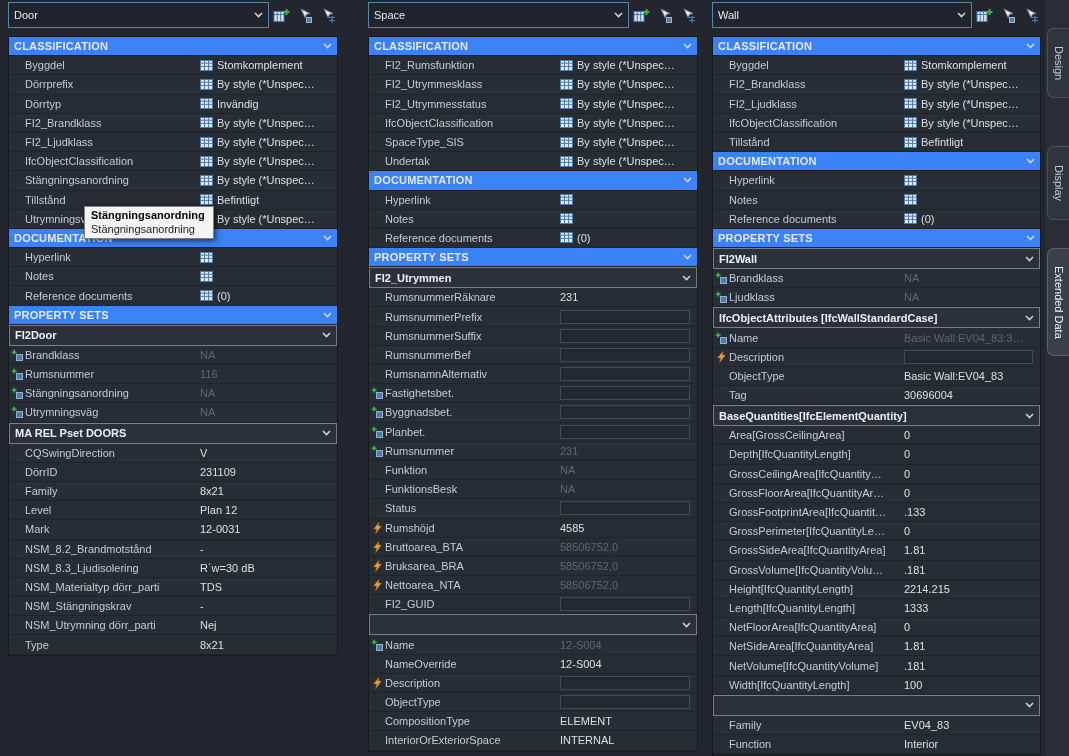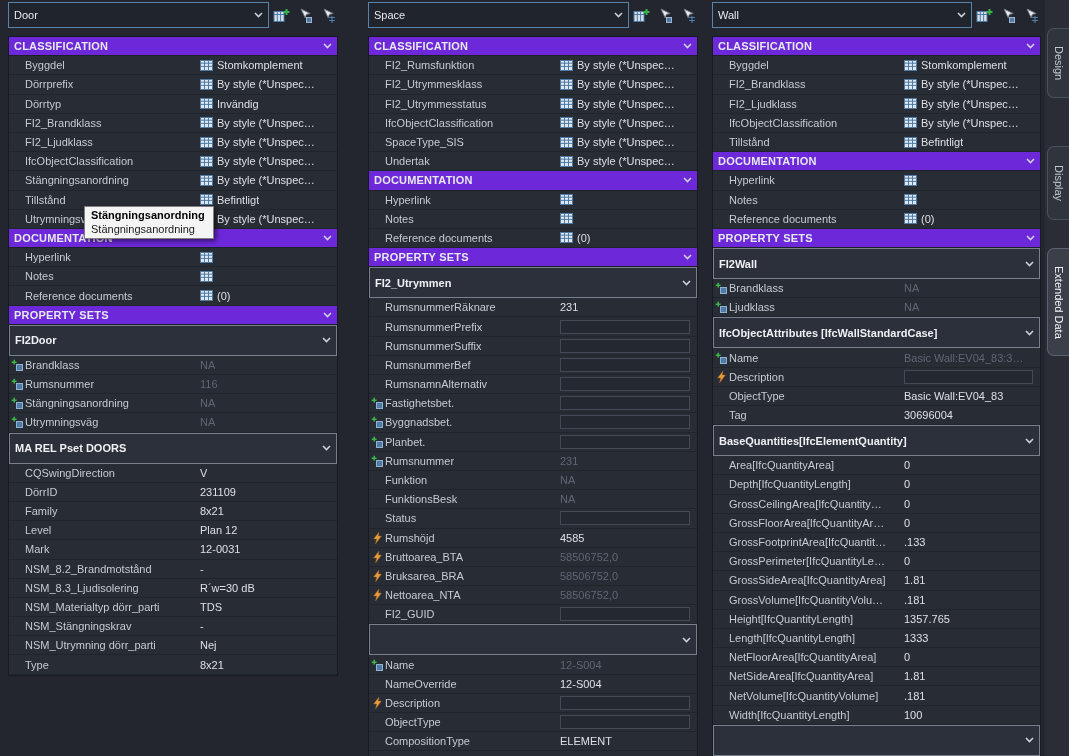--- a/index.html
+++ b/index.html
@@ -23,26 +23,26 @@
   .dd-label { flex:1; overflow:hidden; white-space:nowrap; }
   .dd-chev { display:flex; align-items:center; }
   .tool-btn {
     width:21px; height:18px; margin-left:2px; background:transparent; border:none;
     display:flex; align-items:center; justify-content:center; padding:0;
   }
   .icn { display:inline-flex; align-items:center; flex:none; }
 
   .sections { background:#282c34; border:1px solid #171a20; }
   .cat-header {
-    height:19.2px; background:#6d28d9; display:flex; align-items:center;
+    height:19.2px; background:#3b82f6; display:flex; align-items:center;
     padding:0 5px; font-weight:bold; color:#e6e9ec; border-bottom:1px solid #1d2027;
     letter-spacing:.2px;
   }
   .group-header {
-    height:31px; background:#2c303a; border:1px solid #78808d;
+    height:21px; background:#2c303a; border:1px solid #78808d;
     display:flex; align-items:center; padding:0 5px; font-weight:bold; color:#eef0f4;
   }
   .sec-title { flex:1; overflow:hidden; white-space:nowrap; }
   .hdr-chev { margin-left:auto; }
 
   .prop-row {
     height:19.2px; display:flex; align-items:center;
     border-bottom:1px solid #20242b; background:#282c34;
   }
   .gutter { width:16px; display:flex; align-items:center; justify-content:center; flex:none; }
@@ -1117,21 +1117,21 @@
         <div class="group-header">
           <span class="sec-title">BaseQuantities[IfcElementQuantity]</span>
           <span class="hdr-chev icn">
             <svg width="9" height="6" viewBox="0 0 9 6">
               <path d="M1 1l3.5 3.6L8 1" fill="none" stroke="#cfd4db" stroke-width="1.5"></path>
             </svg>
           </span>
         </div>
         <div class="prop-row">
           <span class="gutter"></span>
-          <span class="plabel">Area[IfcQuantityArea]</span>
+          <span class="plabel">Area[GrossCeilingArea]</span>
           <span class="pvalue">
             <span class="vtext">0</span>
           </span>
         </div>
         <div class="prop-row">
           <span class="gutter"></span>
           <span class="plabel">Depth[IfcQuantityLength]</span>
           <span class="pvalue">
             <span class="vtext">0</span>
           </span>
@@ -1175,21 +1175,21 @@
           <span class="gutter"></span>
           <span class="plabel">GrossVolume[IfcQuantityVolu…</span>
           <span class="pvalue">
             <span class="vtext">.181</span>
           </span>
         </div>
         <div class="prop-row">
           <span class="gutter"></span>
           <span class="plabel">Height[IfcQuantityLength]</span>
           <span class="pvalue">
-            <span class="vtext">1357.765</span>
+            <span class="vtext">2214.215</span>
           </span>
         </div>
         <div class="prop-row">
           <span class="gutter"></span>
           <span class="plabel">Length[IfcQuantityLength]</span>
           <span class="pvalue">
             <span class="vtext">1333</span>
           </span>
         </div>
         <div class="prop-row">

